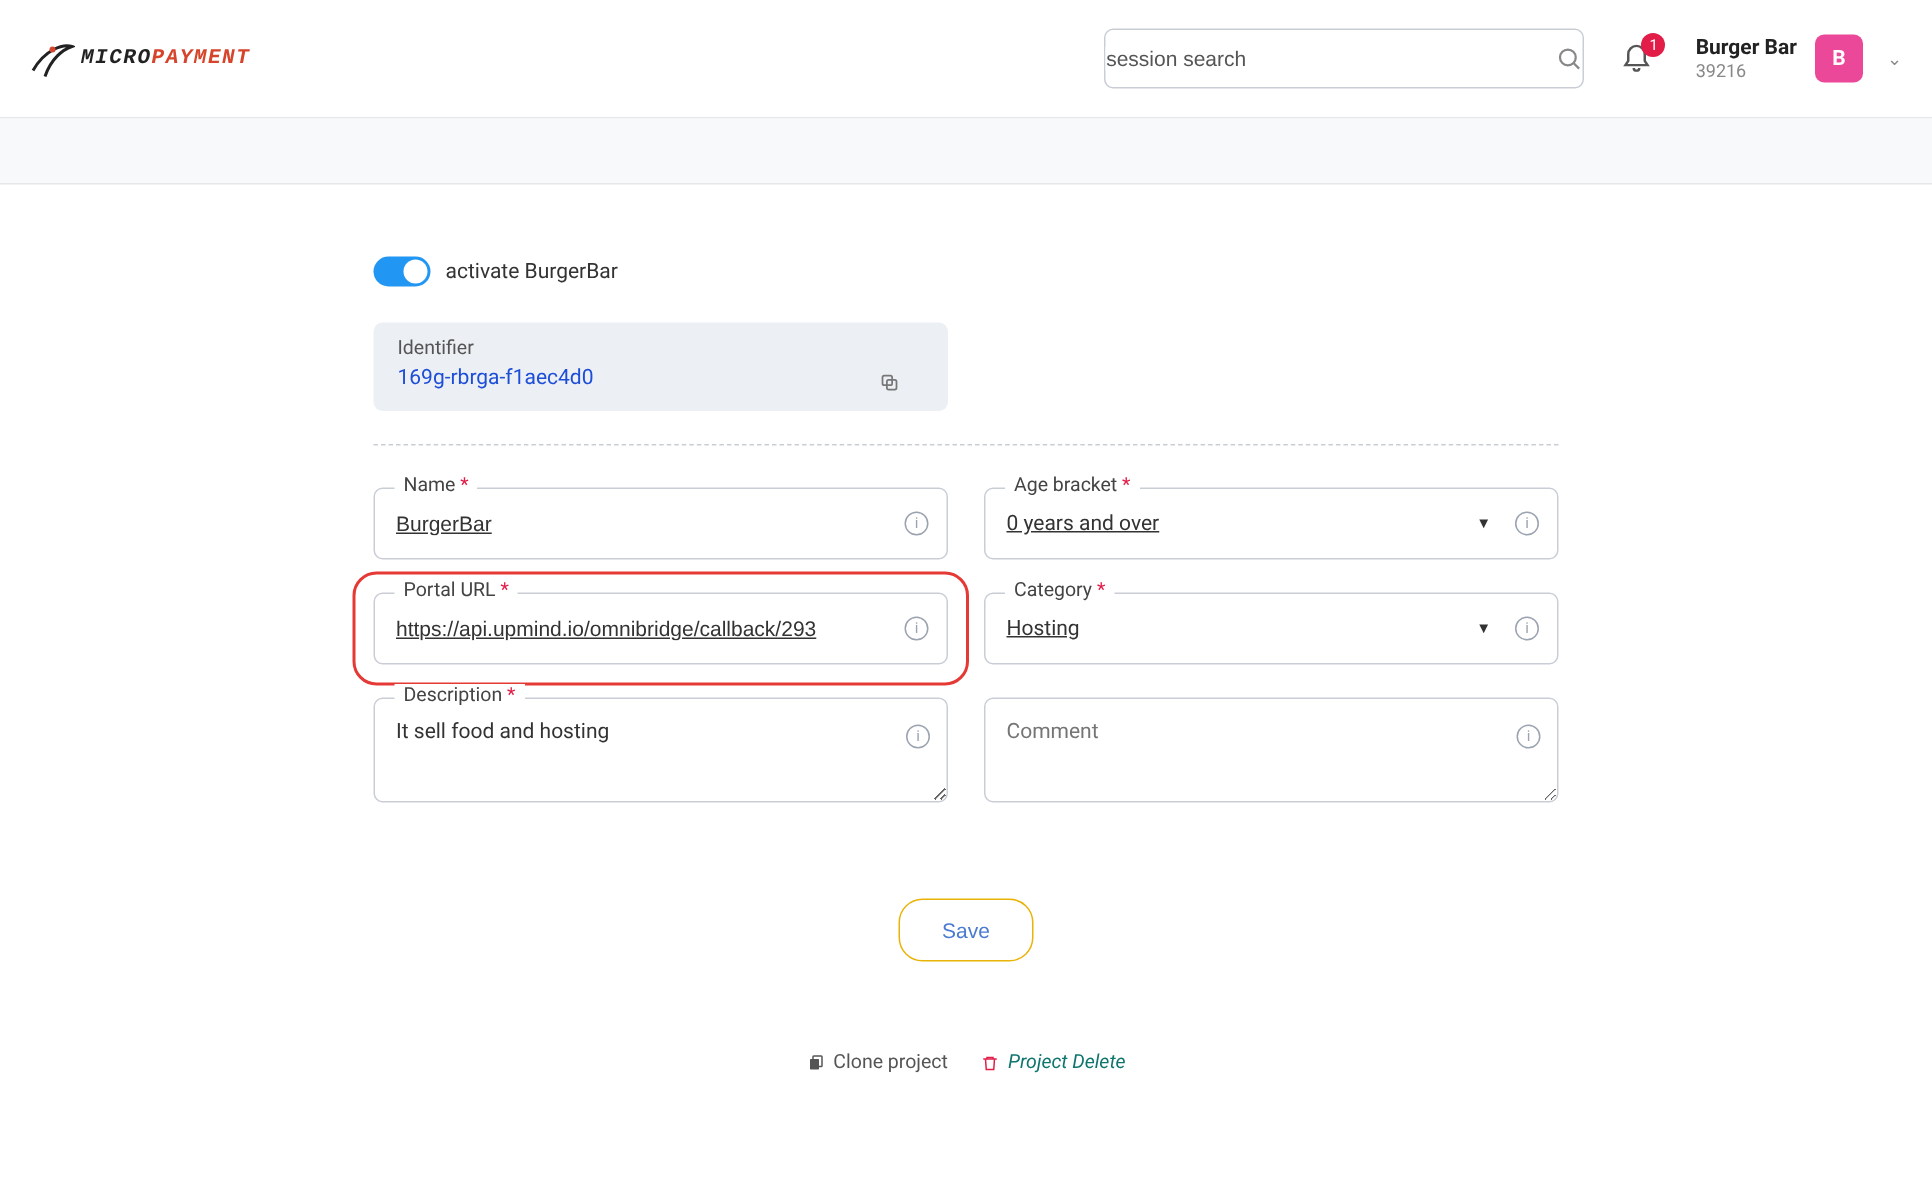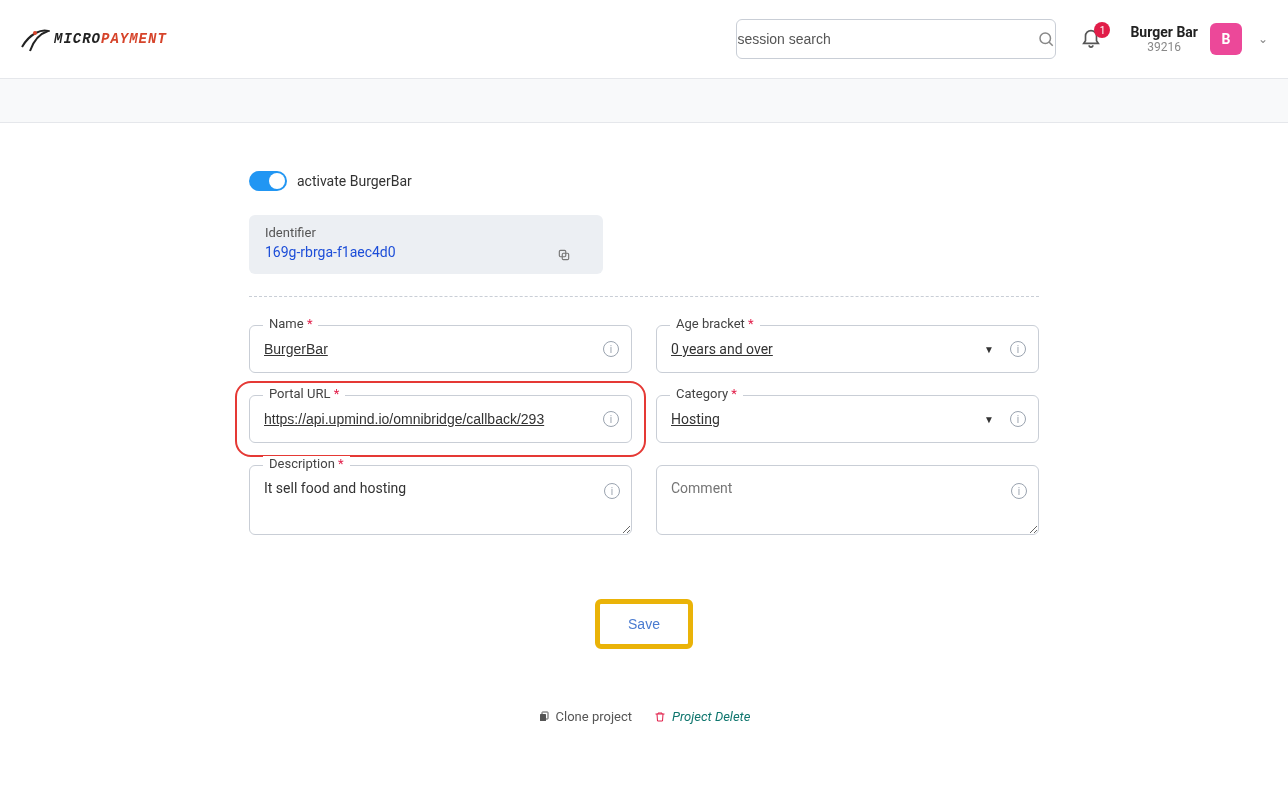--- a/index.html
+++ b/index.html
@@ -60,21 +60,21 @@
     width: 16px; height: 16px;
     font-size: 10px;
     display: flex; align-items: center; justify-content: center;
   }
   .user-block {
     display: flex;
     align-items: center;
     gap: 12px;
     cursor: pointer;
   }
-  .user-text { text-align: center; }
+  .user-text { text-align: left; }
   .user-name { font-weight: 700; font-size: 14px; color: #222; }
   .user-id { font-size: 12px; color: #888; }
   .avatar {
     width: 32px; height: 32px;
     background: #ec4899;
     color: #fff;
     border-radius: 6px;
     display: flex; align-items: center; justify-content: center;
     font-weight: 700;
     font-size: 14px;
@@ -114,21 +114,21 @@
     background: #fff;
     border-radius: 50%;
     top: 2px; right: 2px;
   }
   .toggle-label { font-size: 14px; color: #333; }
 
   .ident-box {
     background: #eceff3;
     border-radius: 6px;
     padding: 10px 16px 14px;
-    width: 354px;
+    width: 383px;
     position: relative;
     margin-bottom: 22px;
   }
   .ident-label { font-size: 13px; color: #555; margin-bottom: 4px; }
   .ident-value { font-size: 14px; color: #1d4ed8; }
   .copy-icon { position: absolute; right: 32px; top: 32px; color: #777; cursor: pointer; }
 
   .dashed {
     border-top: 1px dashed #c9ced6;
     margin: 0 0 28px;
@@ -212,24 +212,24 @@
     color: #333;
     font-size: 10px;
   }
 
   .save-row {
     display: flex;
     justify-content: center;
     margin-top: 60px;
   }
   .save-btn {
-    border: 5px solid #eab308;
+    border: 1px solid #eab308;
     color: #4a7bd0;
     background: #fff;
-    border-radius: 6px;
+    border-radius: 16px;
     padding: 12px 28px;
     font-size: 14px;
     cursor: pointer;
   }
 
   .actions-row {
     display: flex;
     justify-content: center;
     gap: 22px;
     margin-top: 60px;

